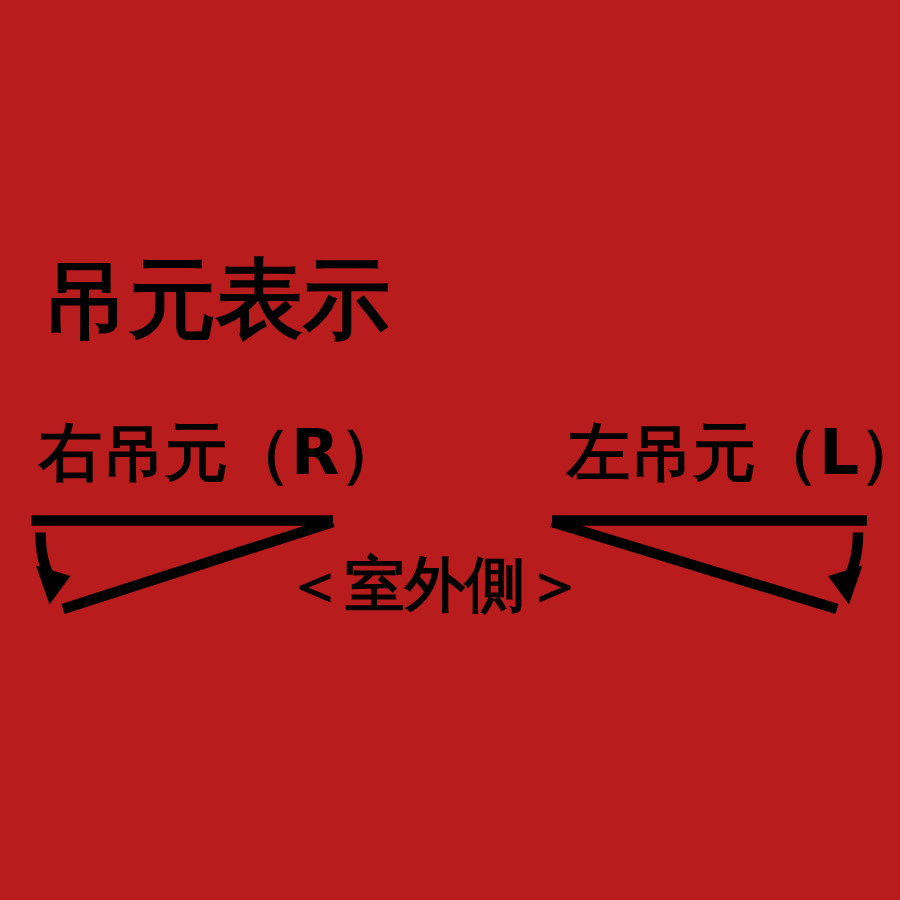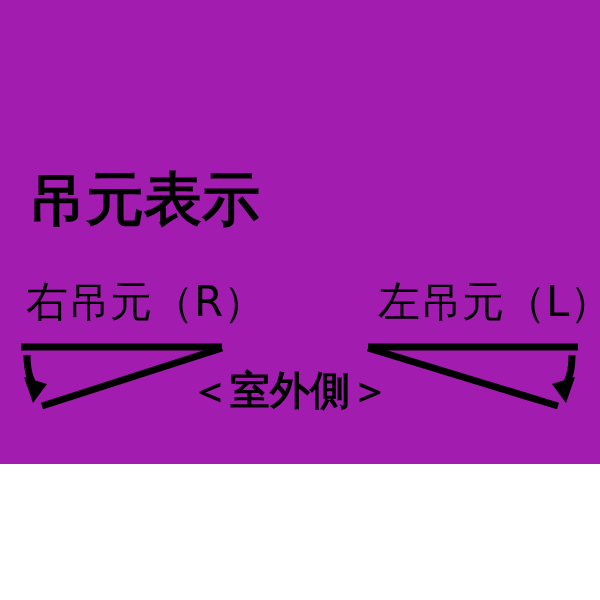--- a/index.html
+++ b/index.html
@@ -9,40 +9,40 @@
   body {
     width: 600px;
     height: 600px;
     background: #ffffff;
     font-family: "DejaVu Sans", "Liberation Sans", sans-serif;
     overflow: hidden;
   }
   #stage {
     position: relative;
     width: 600px;
-    height: 464px;
-    background: #a21caf;
+    height: 600px;
+    background: #b91c1c;
   }
   .page-title {
     position: absolute;
     left: 28px;
     top: 168px;
     font-size: 58px;
     line-height: 62px;
     font-weight: 700;
     color: #000000;
     letter-spacing: 0px;
     white-space: nowrap;
   }
   .hinge-label {
     position: absolute;
     top: 278px;
     font-size: 42px;
     line-height: 48px;
-    font-weight: 400;
+    font-weight: 700;
     color: #000000;
     white-space: nowrap;
   }
   .hinge-label.left-label {
     left: 26px;
   }
   .hinge-label.right-label {
     left: 378px;
   }
   .outside-label {

